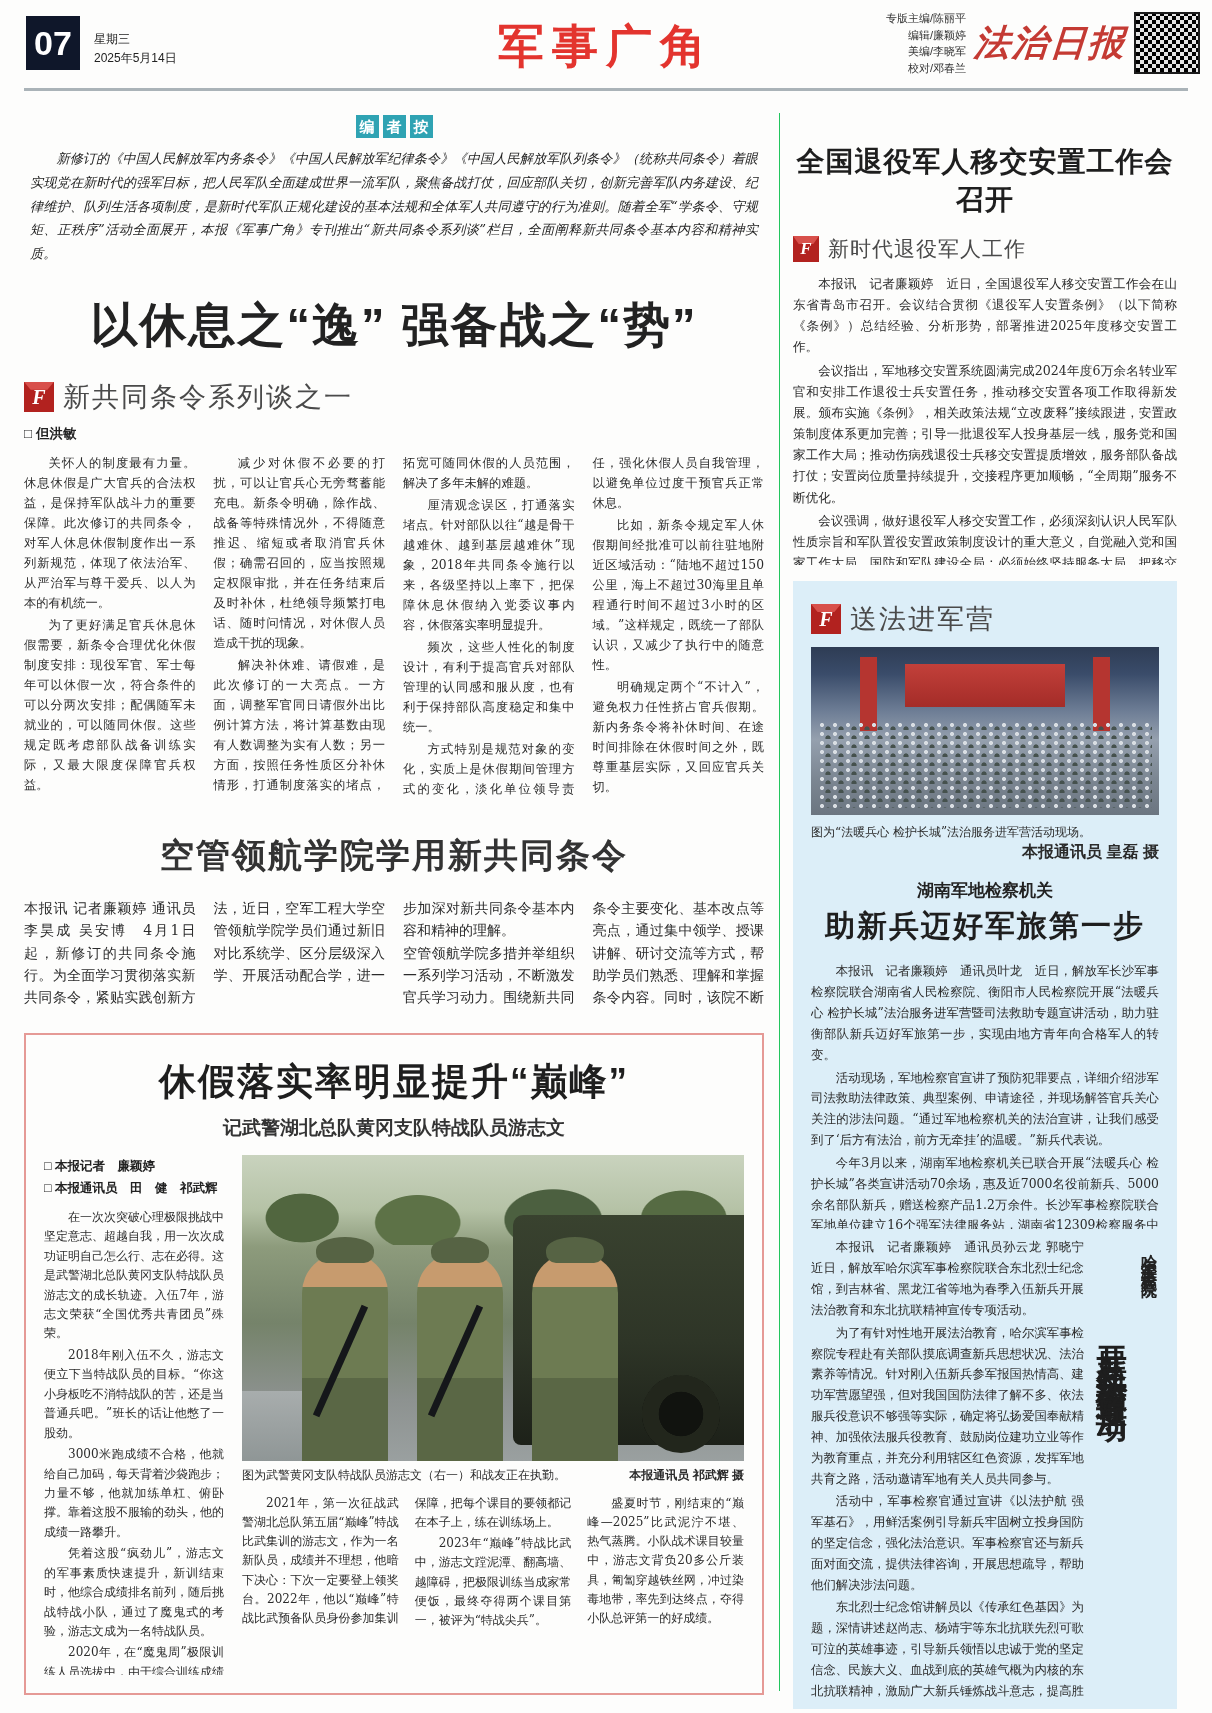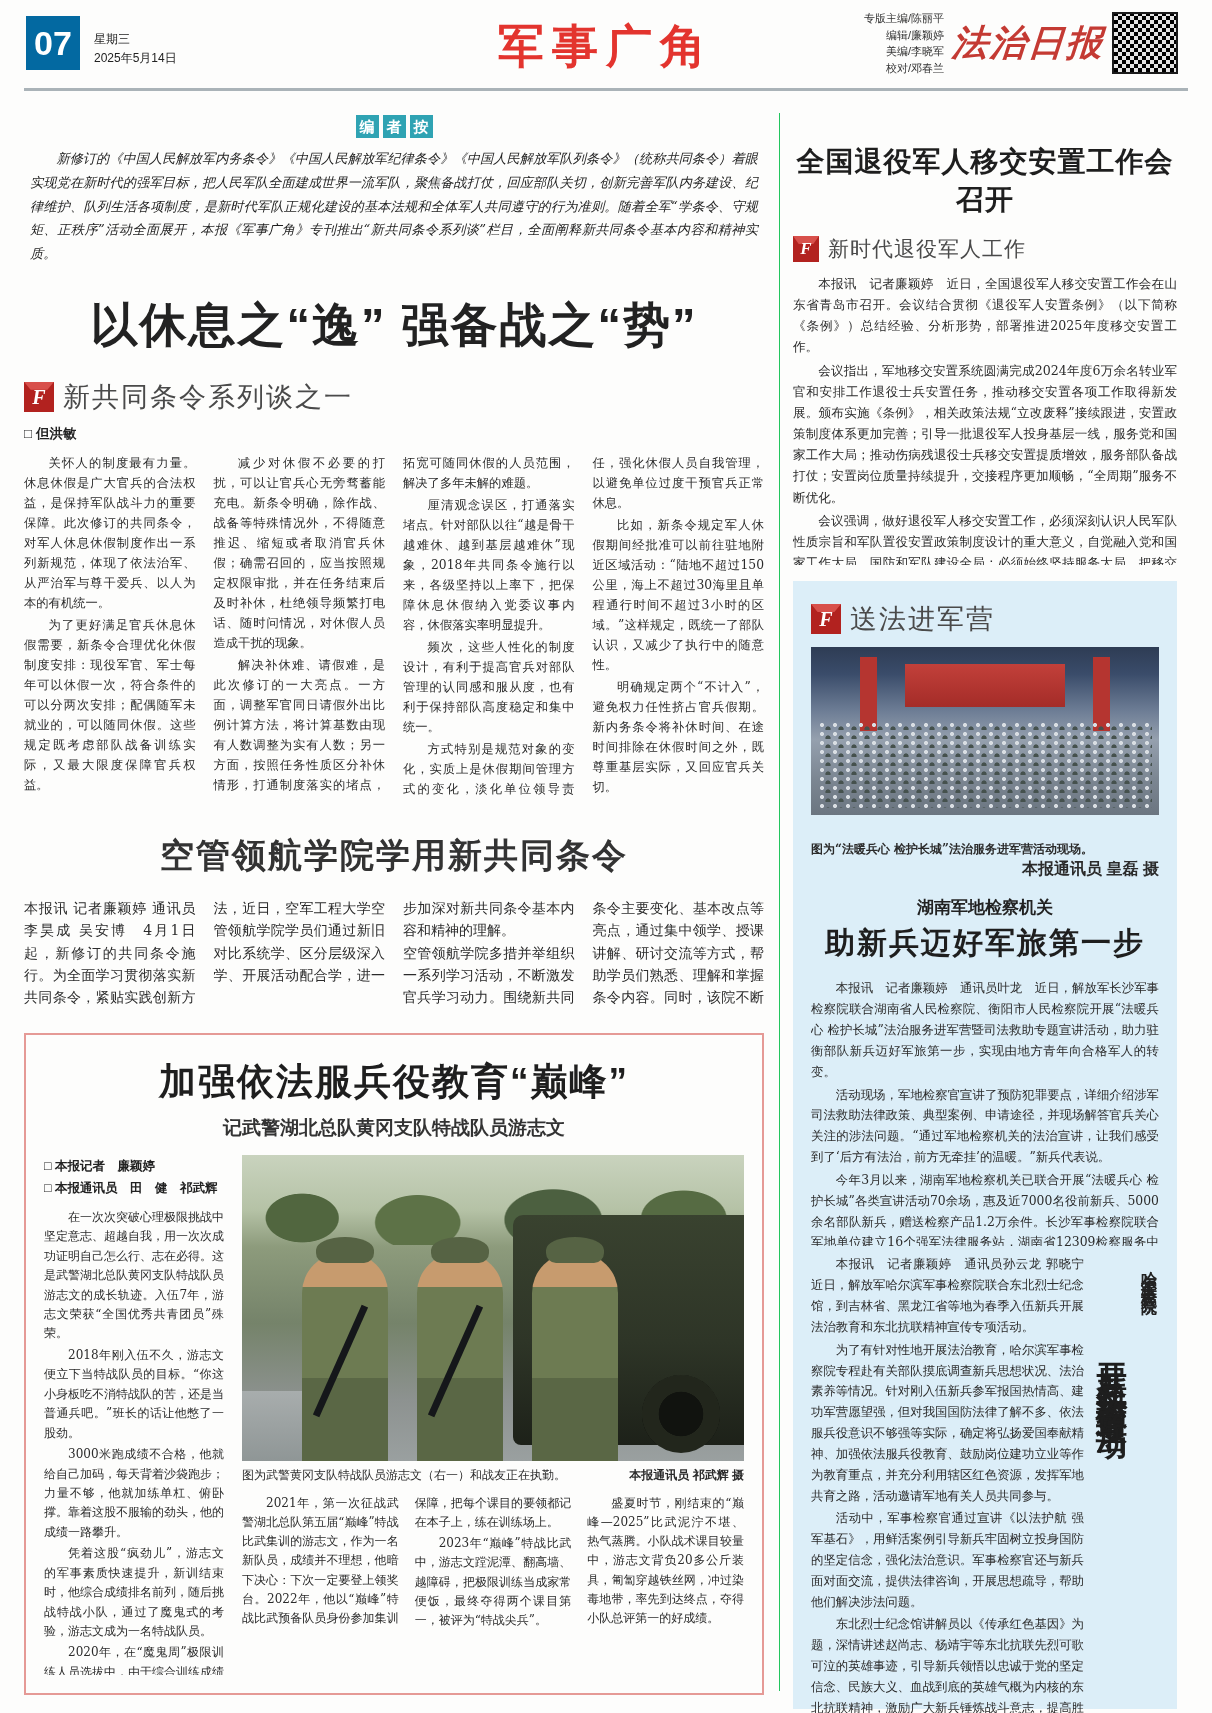--- a/index.html
+++ b/index.html
@@ -5,26 +5,26 @@
   * { margin:0; padding:0; box-sizing:border-box; }
   html,body { background:#e8e8e8; }
   .page {
     width:1212px; height:1713px; margin:0 auto; background:#fdfdfc;
     position:relative; overflow:hidden; color:#2b2b2b;
     font-family:"DejaVu Serif","Liberation Serif",serif;
   }
   
   .hdr { position:relative; height:88px; }
   .pagenum { position:absolute; left:26px; top:16px; width:54px; height:54px;
-    background:#0369a1; color:#fff; display:flex; align-items:center; justify-content:center;
+    background:#0f172a; color:#fff; display:flex; align-items:center; justify-content:center;
     font:bold 34px "Liberation Sans",sans-serif; }
   .dateblock { position:absolute; left:94px; top:30px; font:12px/1.55 "Liberation Sans",sans-serif; color:#222; }
   .section-title { position:absolute; left:0; right:0; top:16px; text-align:center;
     font:bold 46px "Liberation Sans",sans-serif; color:#e3342e; letter-spacing:8px; }
-  .hdr-right { position:absolute; right:34px; top:10px; display:flex; align-items:center; gap:8px; }
+  .hdr-right { position:absolute; right:12px; top:10px; display:flex; align-items:center; gap:8px; }
   .credits { text-align:right; font:11px/1.5 "Liberation Sans",sans-serif; color:#333; }
   .masthead { font:bold italic 36px "DejaVu Serif",serif; color:#c43a33; letter-spacing:2px;
     transform:skewX(-4deg); white-space:nowrap; }
   .qr { width:66px; height:62px; background:
       repeating-linear-gradient(0deg,#1b1b1b 0 4px,#fff 4px 8px),
       repeating-linear-gradient(90deg,#1b1b1b 0 4px,#fff 4px 8px);
       background-blend-mode:difference; border:2px solid #1b1b1b; }
   .hdr-rule { margin:0 24px; height:3px; background:#aab3b8; }
   
   .content { display:flex; padding:22px 24px 0; gap:15px; height:1600px; }
@@ -100,21 +100,21 @@
   .blue-box { background:#dceef8; margin-top:16px; padding:16px 18px 14px; height:1128px; }
   .photo-aud { position:relative; height:168px; margin-top:10px; overflow:hidden; background:
     linear-gradient(180deg,#2e3c54 0%,#3a4c6a 16%,#6d7d95 38%,#95a0ae 55%,#7c8793 78%,#6b7580 100%); }
   .aud-screen { position:absolute; left:27%; right:27%; top:10%; height:26%;
     background:linear-gradient(180deg,#c2403a,#a42c28); }
   .aud-banner { position:absolute; top:6%; width:5%; height:44%; background:#b53530; }
   .aud-crowd { position:absolute; left:2%; right:2%; top:44%; bottom:4%; background-image:
     radial-gradient(circle at 4px 4px,#d9dee3 1.6px,transparent 2.4px),
     radial-gradient(circle at 10px 8px,#45514d 2.2px,transparent 3px);
     background-size:13px 9px,13px 9px; }
-  .blue-caption { font-size:12px; line-height:1.7; margin-top:24px;font-weight:bold; }
+  .blue-caption { font-size:12px; line-height:1.7; margin-top:7px; }
   .blue-credit { text-align:right; font-family:"Liberation Sans",sans-serif; font-weight:bold; font-size:16px; }
   .hunan-kicker { text-align:center; font:bold 17px "Liberation Sans",sans-serif; margin-top:16px; color:#222; }
   .hunan-headline { text-align:center; font:bold 30px "Liberation Sans",sans-serif;
     color:#1e1e1e; margin:4px 0 14px; letter-spacing:2px; }
   .hunan-body { height:268px; font-size:12.4px; }
   .harbin { display:flex; flex-direction:row-reverse; gap:6px; margin-top:8px; height:462px; }
   .v-kicker { writing-mode:vertical-rl; font:bold 16px "Liberation Sans",sans-serif;
     letter-spacing:4px; color:#222; padding-top:4px; }
   .v-headline { writing-mode:vertical-rl; font:bold 31px "Liberation Sans",sans-serif;
     letter-spacing:6px; color:#1e1e1e; padding-top:84px; }
@@ -174,21 +174,21 @@
           <p>明确规定两个“不计入”，避免权力任性挤占官兵假期。新内务条令将补休时间、在途时间排除在休假时间之外，既尊重基层实际，又回应官兵关切。</p>
         </div>
 
       <h2 class="mid-headline">空管领航学院学用新共同条令</h2>
       <div class="mid-cols">
           <p>本报讯 记者廉颖婷 通讯员李昊成 吴安博　4月1日起，新修订的共同条令施行。为全面学习贯彻落实新共同条令，紧贴实践创新方法，近日，空军工程大学空管领航学院学员们通过新旧对比系统学、区分层级深入学、开展活动配合学，进一步加深对新共同条令基本内容和精神的理解。</p>
           <p>空管领航学院多措并举组织一系列学习活动，不断激发官兵学习动力。围绕新共同条令主要变化、基本改点等亮点，通过集中领学、授课讲解、研讨交流等方式，帮助学员们熟悉、理解和掌握条令内容。同时，该院不断创新学习宣传手段，如结合年轻人喜爱的娱乐活动采用“条令剧本杀”闯关游戏、线上条令学习“云学堂”等形式，寓教于乐，极大提高了学习效率。</p>
         </div>
 
       <div class="feature-box">
-        <h2 class="feature-headline">加强依法服兵役教育“巅峰”</h2>
+        <h2 class="feature-headline">休假落实率明显提升“巅峰”</h2>
         <div class="feature-sub">记武警湖北总队黄冈支队特战队员游志文</div>
         <div class="feature-main">
           <div class="feature-leftcol">
             <div class="feature-bylines">
               <div>□ 本报记者　廉颖婷</div>
               <div>□ 本报通讯员　田　健　祁武辉</div>
             </div>
             <div class="narrow">
                 <p>在一次次突破心理极限挑战中坚定意志、超越自我，用一次次成功证明自己怎么行、志在必得。这是武警湖北总队黄冈支队特战队员游志文的成长轨迹。入伍7年，游志文荣获“全国优秀共青团员”殊荣。</p>
                 <p>2018年刚入伍不久，游志文便立下当特战队员的目标。“你这小身板吃不消特战队的苦，还是当普通兵吧。”班长的话让他憋了一股劲。</p>

